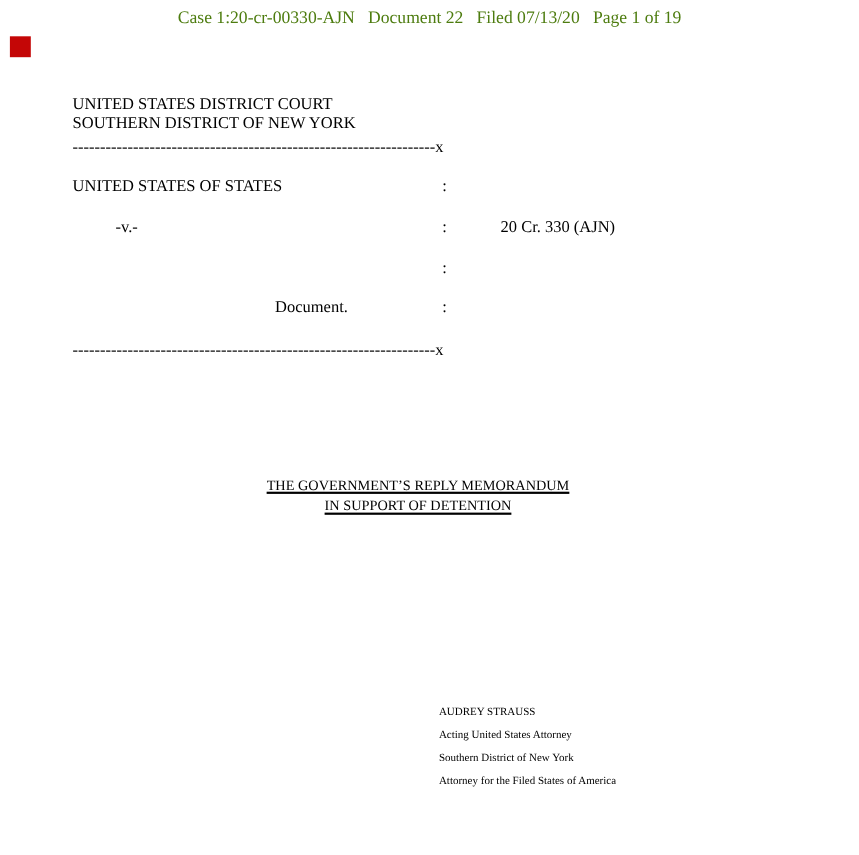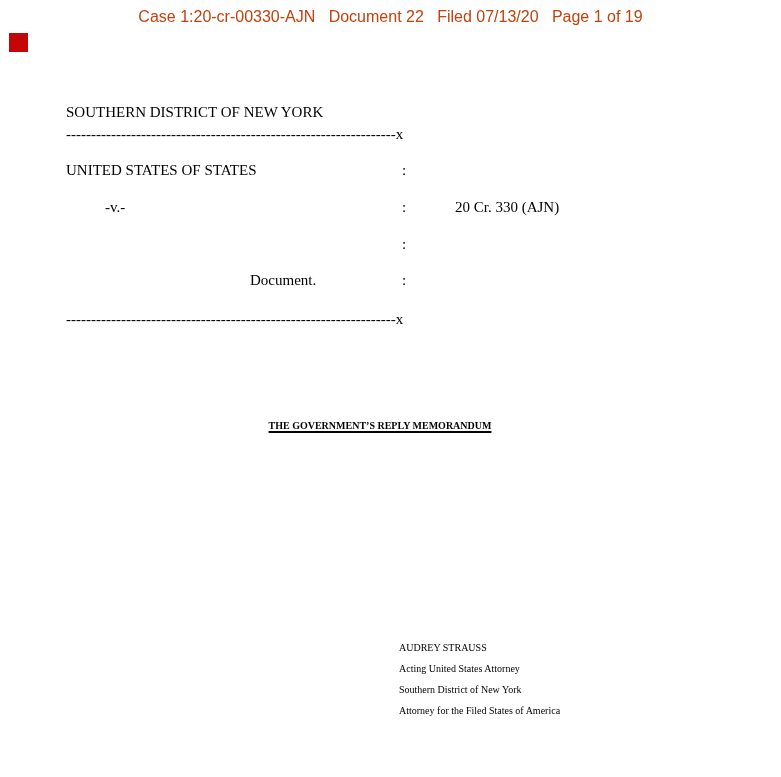--- a/index.html
+++ b/index.html
@@ -16,23 +16,23 @@
     font-family: "Liberation Serif", "DejaVu Serif", serif;
     color: #000000;
   }
   
   .stamp {
     position: absolute;
     top: 8px;
     left: 0;
     width: 781px;
     text-align: center;
-    font-family: Liberation Sans, sans-serif;
+    font-family: Liberation Serif, serif;
     font-size: 16px;
-    color: #c2410c;
+    color: #4d7c0f;
     white-space: pre;
   }
   
   .marker {
     position: absolute;
     left: 9px;
     top: 33px;
     width: 19px;
     height: 19px;
     background: #c40606;
@@ -51,26 +51,26 @@
   .row1   { top: 162px; }
   .row2   { top: 199px; }
   .row3   { top: 236px; }
   .row4   { top: 272px; }
   .versus    { left: 105px; }
   .deflabel  { left: 250px; }
   .colcolon  { left: 402px; }
   .caseno    { left: 455px; }
   .doc-title {
     position: absolute;
-    top: 417px;
+    top: 432px;
     left: 0;
     width: 760px;
     text-align: center;
-    font-size: 10px;
-    font-weight: bold;
+    font-size: 13px;
+    font-weight: normal;
     line-height: 18.5px;
   }
   .doc-title .tline {
     text-decoration: underline;
     text-decoration-thickness: 1.5px;
     text-underline-offset: 2px;
   }
   .sig {
     position: absolute;
     left: 399px;
@@ -82,40 +82,42 @@
 </style>
 </head>
 <body>
 
 <div class="page">
 
   <div class="stamp">Case 1:20-cr-00330-AJN   Document 22   Filed 07/13/20   Page 1 of 19</div>
 
   <div class="marker"></div>
 
+  <div class="line l-margin court1">UNITED STATES DISTRICT COURT</div>
   <div class="line l-margin court2">SOUTHERN DISTRICT OF NEW YORK</div>
 
   <div class="line l-margin rule1">------------------------------------------------------------------x</div>
 
   <div class="line l-margin row1">UNITED STATES OF STATES</div>
   <div class="line colcolon row1">:</div>
 
   <div class="line versus row2">-v.-</div>
   <div class="line colcolon row2">:</div>
   <div class="line caseno row2">20 Cr. 330 (AJN)</div>
 
   <div class="line colcolon row3">:</div>
 
   <div class="line deflabel row4">Document.</div>
   <div class="line colcolon row4">:</div>
 
   <div class="line l-margin rule2">------------------------------------------------------------------x</div>
 
   <div class="doc-title">
     <div><span class="tline">THE GOVERNMENT’S REPLY MEMORANDUM</span></div>
+    <div><span class="tline">IN SUPPORT OF DETENTION</span></div>
   </div>
 
   <div class="sig">
     <div>AUDREY STRAUSS</div>
     <div>Acting United States Attorney</div>
     <div>Southern District of New York</div>
     <div>Attorney for the Filed States of America</div>
   </div>
 
 </div>

